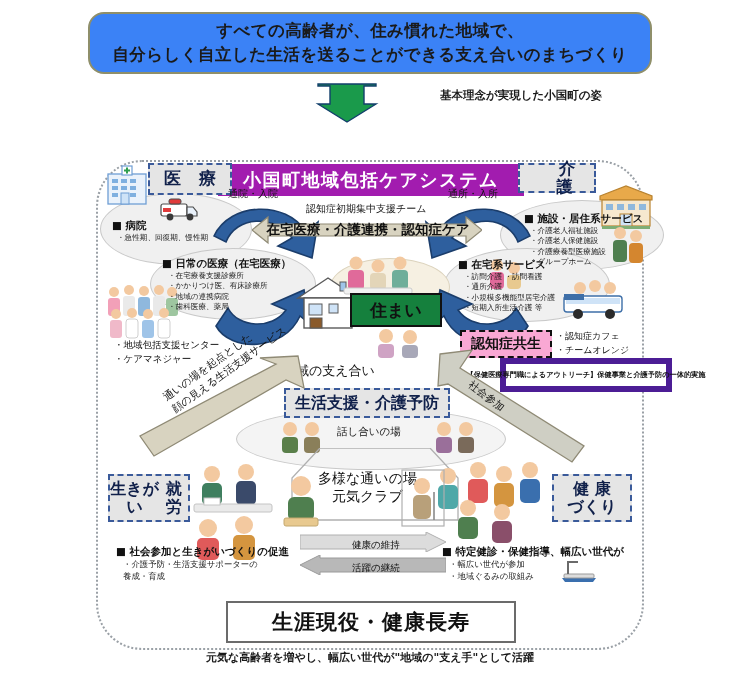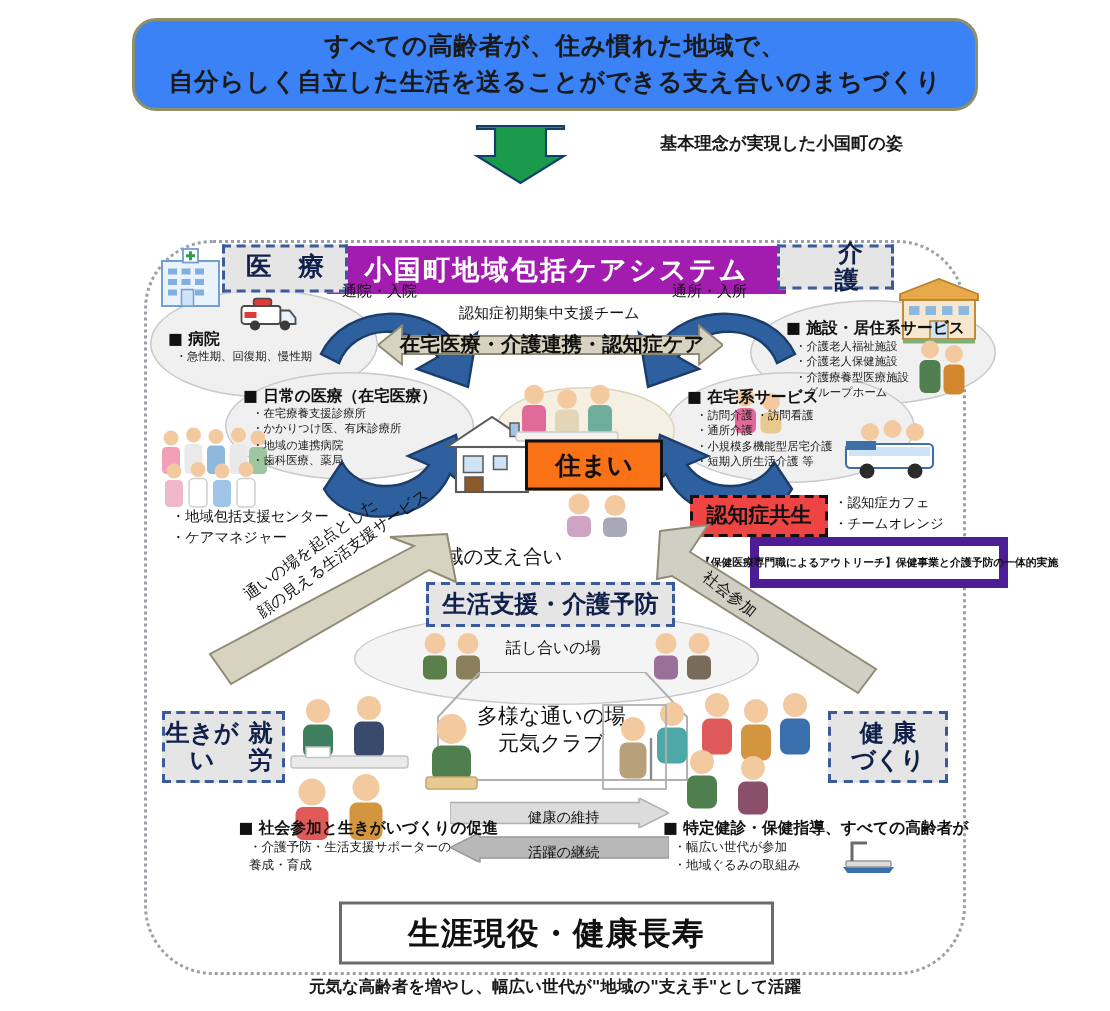--- a/index.html
+++ b/index.html
@@ -46,21 +46,21 @@
     font-weight:700;color:#10204a;line-height:1.15;
   }
   #chip-medical{left:148px;top:163px;width:84px;height:32px;font-size:17px;letter-spacing:6px;text-indent:6px;}
   #chip-care{left:518px;top:163px;width:78px;height:30px;font-size:16px;letter-spacing:5px;text-indent:5px;padding-left:20px;}
   #chip-life-support{left:284px;top:388px;width:166px;height:30px;font-size:16px;}
   #chip-ikigai{left:108px;top:474px;width:82px;height:48px;font-size:16px;flex-direction:row;}
   #chip-kenko{left:552px;top:474px;width:80px;height:48px;font-size:16px;flex-direction:column;}
 
   
   #chip-dementia{
-    left:460px;top:330px;width:92px;height:28px;background:#ef4444;
+    left:460px;top:330px;width:92px;height:28px;background:#f9a8d4;
     border:2px dashed #111;box-sizing:border-box;
     display:flex;align-items:center;justify-content:center;
     font-size:14px;font-weight:700;color:#111;
   }
 
   
   .ellipse{
     background:#f0f0f0;border:1px solid #c9c9c9;border-radius:50%;box-sizing:border-box;
   }
   #ellipse-hospital{left:100px;top:193px;width:152px;height:72px;}
@@ -88,21 +88,21 @@
 
   #lbl-outpatient{left:228px;top:187px;}
   #lbl-daycare{left:448px;top:187px;}
   #lbl-dementia-team{left:306px;top:202px;font-size:10px;}
   #lbl-local-support{left:283px;top:362px;font-size:13px;font-weight:500;}
   #lbl-talk-place{left:337px;top:425px;font-size:10.5px;}
   #lbl-gathering{left:318px;top:469px;font-size:14px;font-weight:500;line-height:1.32;text-align:center;}
 
   
   #housing-box{
-    left:350px;top:293px;width:92px;height:34px;background:#f97316;border:2px solid #111;
+    left:350px;top:293px;width:92px;height:34px;background:#15803d;border:2px solid #111;
     box-sizing:border-box;display:flex;align-items:center;justify-content:center;
     font-size:17px;font-weight:700;color:#111;
   }
 
   
   #collab-banner{left:252px;top:215px;width:230px;height:30px;}
   #collab-banner-text{
     left:262px;top:221px;width:212px;text-align:center;
     font-size:13.5px;font-weight:700;color:#111;white-space:nowrap;
   }
@@ -116,21 +116,21 @@
   #outreach-box .ln{font-size:7.2px;font-weight:700;color:#111;line-height:1.45;white-space:nowrap;}
 
   
   .diag-label{
     position:absolute;font-size:10.5px;font-weight:500;color:#111;white-space:nowrap;
   }
   #diag-left-label{left:160px;top:392px;transform:rotate(-36deg);transform-origin:left top;line-height:1.45;}
   #diag-right-label{left:474px;top:378px;transform:rotate(38deg);transform-origin:left top;}
 
   
-  #txt-bottom-left{left:116px;top:545px;margin-left:43px;}
+  #txt-bottom-left{left:116px;top:545px;}
   #txt-bottom-left .sub{margin-left:7px;font-size:8.4px;}
   #txt-bottom-left .hd{font-size:10.5px;}
   #txt-bottom-right{left:442px;top:545px;}
   #txt-bottom-right .sub{margin-left:7px;font-size:8.4px;}
   #txt-bottom-right .hd{font-size:10.5px;}
 
   
   #lbl-health-keep{left:352px;top:539px;font-size:9.5px;color:#111;white-space:nowrap;text-align:center;}
   #lbl-activity-cont{left:352px;top:562px;font-size:9.5px;color:#111;white-space:nowrap;}
 
@@ -456,21 +456,21 @@
   </svg>
   <div class="abs" id="lbl-activity-cont">活躍の継続</div>
 
   <div class="abs" id="txt-bottom-left">
     <div class="hd">■ 社会参加と生きがいづくりの促進</div>
     <div class="sub">・介護予防・生活支援サポーターの</div>
     <div class="sub">  養成・育成</div>
   </div>
 
   <div class="abs" id="txt-bottom-right">
-    <div class="hd">■ 特定健診・保健指導、すべての高齢者が</div>
+    <div class="hd">■ 特定健診・保健指導、幅広い世代が</div>
     <div class="sub">・幅広い世代が参加</div>
     <div class="sub">・地域ぐるみの取組み</div>
   </div>
 
   <div class="abs" id="bottom-banner">生涯現役・健康長寿</div>
   <div class="abs" id="bottom-caption">元気な高齢者を増やし、幅広い世代が"地域の"支え手"として活躍</div>
 
 </div>
 
 </body></html>

